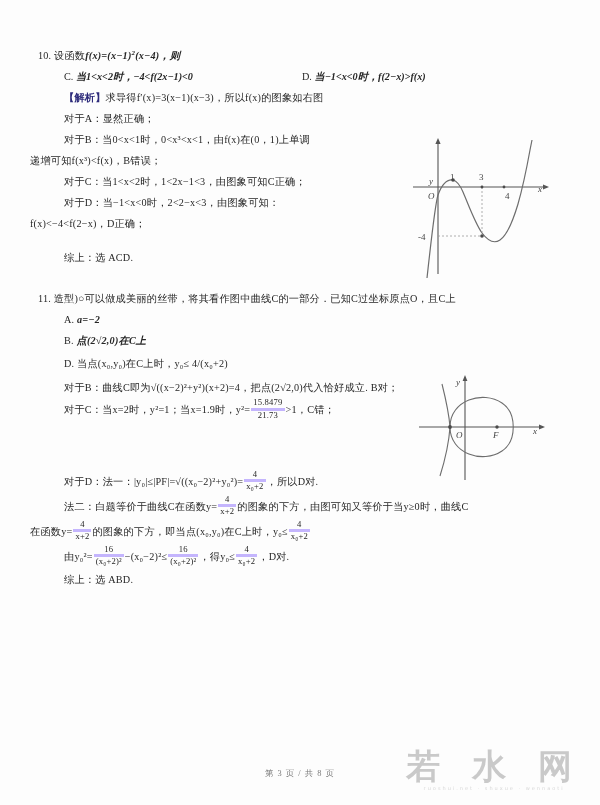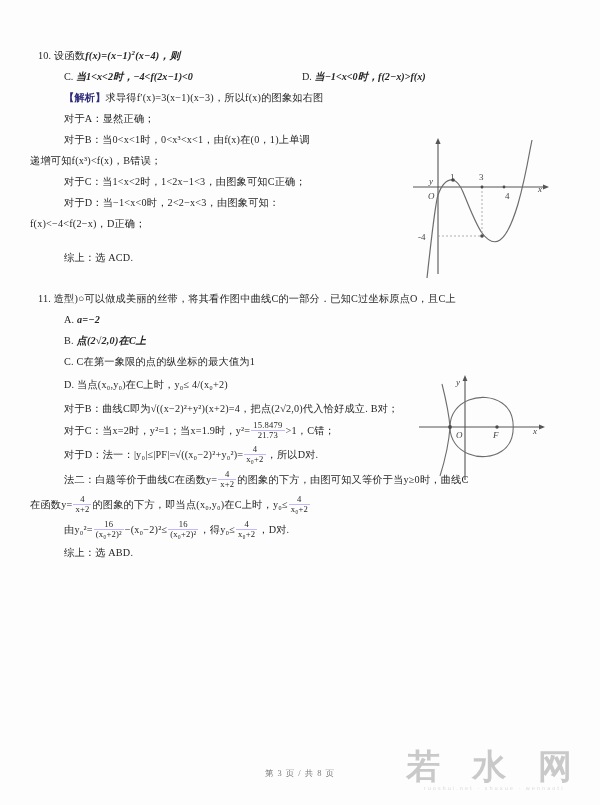--- a/index.html
+++ b/index.html
@@ -31,21 +31,21 @@
   .optrow{display:flex;font-size:10.2px;line-height:21px;}
   .optrow > span:first-child{width:238px;flex:none;}
   .frac{
     display:inline-block;
     vertical-align:-0.45em;
     text-align:center;
     font-size:8.6px;
     line-height:1.08;
     margin:0 1px;
   }
-  .frac .num{display:block;border-bottom:1px solid #c4b5fd;padding:0 2px;}
+  .frac .num{display:block;border-bottom:3px solid #c4b5fd;padding:0 2px;}
   .frac .den{display:block;padding:0 2px;}
   sup{font-size:.68em;vertical-align:super;}
   
   .fig1{position:absolute;left:405px;top:132px;width:170px;height:148px;}
   .fig2{position:absolute;left:405px;top:372px;width:170px;height:112px;}
   .footer{
     position:absolute;left:0;right:0;bottom:26px;
     text-align:center;font-size:8.4px;color:#7a7a7a;
     letter-spacing:1px;
     margin-top:8px;
@@ -140,36 +140,32 @@
     </div>
 
     <div class="ln ind2">
       <span>A.</span>
       <span class="mi">a=−2</span>
     </div>
     <div class="ln ind2">
       <span>B.</span>
       <span class="mi">点(2√2,0)在C上</span>
     </div>
-    <div class="ln ind2">
-      <span>C.</span>
-      <span>C在第一象限的点的纵坐标的最大值为1</span>
-    </div>
     <div class="ln ind2" style="line-height:26px;">
       <span>D.</span>
       <span>当点(x₀,y₀)在C上时，y₀≤ 4/(x₀+2)</span>
     </div>
 
     <div class="ln ind2">对于B：曲线C即为√((x−2)²+y²)(x+2)=4，把点(2√2,0)代入恰好成立. B对；</div>
 
     <div class="ln ind2" style="line-height:24px;">
       <span>对于C：当x=2时，y²=1；当x=1.9时，y²=</span><span class="frac"><span class="num">15.8479</span><span class="den">21.73</span></span><span>&gt;1，C错；</span>
     </div>
 
-    <div class="ln ind2" style="line-height:24px;">
+    <div class="ln ind2" style="line-height:24px;margin-top:47px;">
       <span>对于D：法一：|y₀|≤|PF|=√((x₀−2)²+y₀²)=</span><span class="frac"><span class="num">4</span><span class="den">x₀+2</span></span><span>，所以D对.</span>
     </div>
 
     <div class="ln ind2" style="line-height:25px;">
       <span>法二：白题等价于曲线C在函数y=</span><span class="frac"><span class="num">4</span><span class="den">x+2</span></span><span>的图象的下方，由图可知又等价于当y≥0时，曲线C</span>
     </div>
 
     <div class="ln ind0" style="line-height:25px;">
       <span>在函数y=</span><span class="frac"><span class="num">4</span><span class="den">x+2</span></span><span>的图象的下方，即当点(x₀,y₀)在C上时，y₀≤</span><span class="frac"><span class="num">4</span><span class="den">x₀+2</span></span>
     </div>

